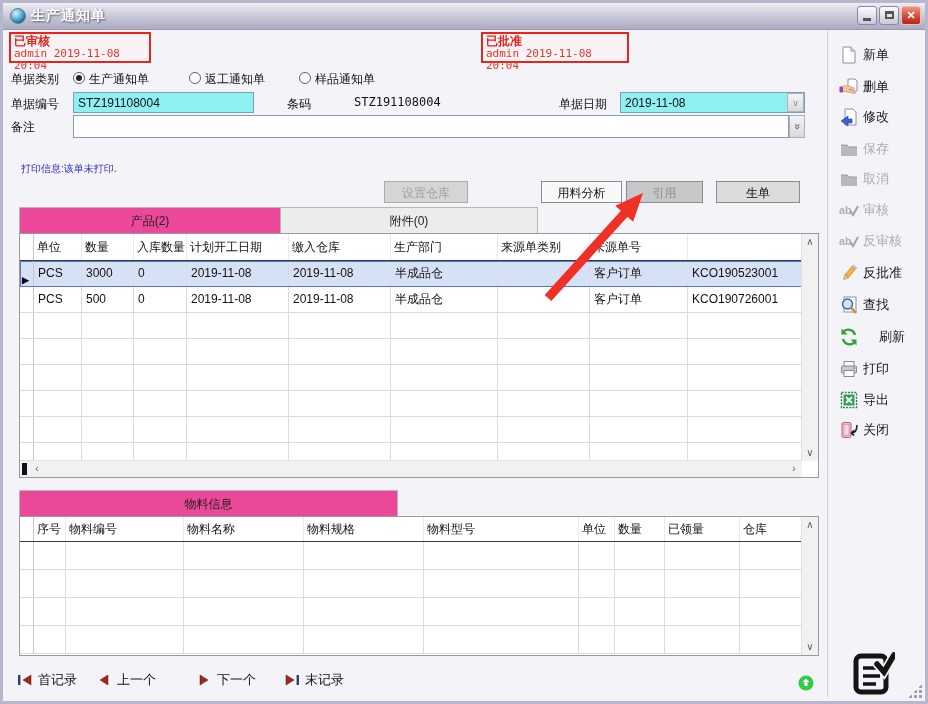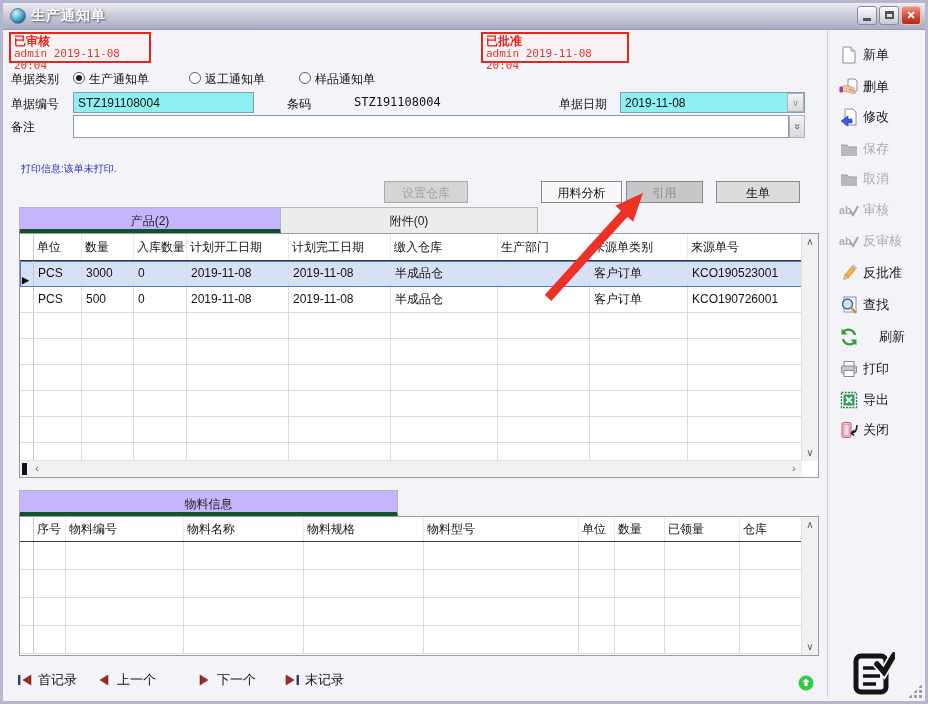--- a/index.html
+++ b/index.html
@@ -42,21 +42,21 @@
   .abtn{position:absolute;top:178px;height:22px;box-sizing:border-box;border:1px solid #8A8A92;
     font-size:12px;text-align:center;line-height:22px;color:#111;background:#F8F8F8;}
   .abtn.gray{background:#D5D5D5;color:#A2A2A2;border-color:#ABABAB;}
   .abtn.pressed{background:#C7C7C7;color:#8F8F8F;}
   .abtn.flat{background:#DBDBDB;}
   
   .tabstrip{position:absolute;left:16px;height:27px;display:flex;}
   .tab{box-sizing:border-box;height:27px;line-height:26px;text-align:center;font-size:12px;color:#222;
     background:#ECECEC;border:1px solid #B5B5BD;border-left:none;}
   .tab:first-child{border-left:1px solid #B5B5BD;}
-  .tab.active{background:#c4b5fd;border-bottom:5px solid #14532d;}
+  .tab.active{background:#ec4899;border-bottom:1px solid #14532d;}
   
   .tbl{position:absolute;left:16px;width:800px;background:#FFF;border:1px solid #9A9AA5;box-sizing:border-box;overflow:hidden;}
   .pgrid{display:grid;grid-template-columns:14px 48px 52px 53px 102px 102px 107px 92px 98px 1fr;}
   .mgrid{display:grid;grid-template-columns:14px 32px 118px 120px 120px 155px 36px 50px 75px 1fr;}
   .t-head{height:26px;line-height:26px;border-bottom:1px solid #3A3A3A;font-size:12px;color:#111;}
   .t-head span{padding-left:3px;border-right:1px solid #EAEAEA;overflow:hidden;white-space:nowrap;}
   .t-row{height:25px;line-height:24px;font-size:12px;color:#111;border-bottom:1px solid #DADADA;}
   .m-row{height:27px;border-bottom:1px solid #DADADA;}
   .t-row span, .m-row span{padding-left:4px;border-right:1px solid #DCDCDC;overflow:hidden;white-space:nowrap;}
   .t-row.sel{background:#D7E1F6;outline:1px solid #4E7AC7;outline-offset:-1px;}
@@ -133,21 +133,20 @@
     <div class="tab" style="width:257px;">附件(0)</div>
   </div>
 
   <div class="tbl" style="top:230px;height:245px;">
     <div class="t-head pgrid" style="width:782px;">
       <i class="selcell"></i>
       <span>单位</span>
       <span>数量</span>
       <span>入库数量</span>
       <span>计划开工日期</span>
-      <span>计划完工日期</span>
       <span>缴入仓库</span>
       <span>生产部门</span>
       <span>来源单类别</span>
       <span>来源单号</span>
     </div>
     <div class="t-row pgrid sel" style="width:782px;">
       <i class="selcell">
           <b class="rowptr">▶</b>
         </i>
       <span>PCS</span>

